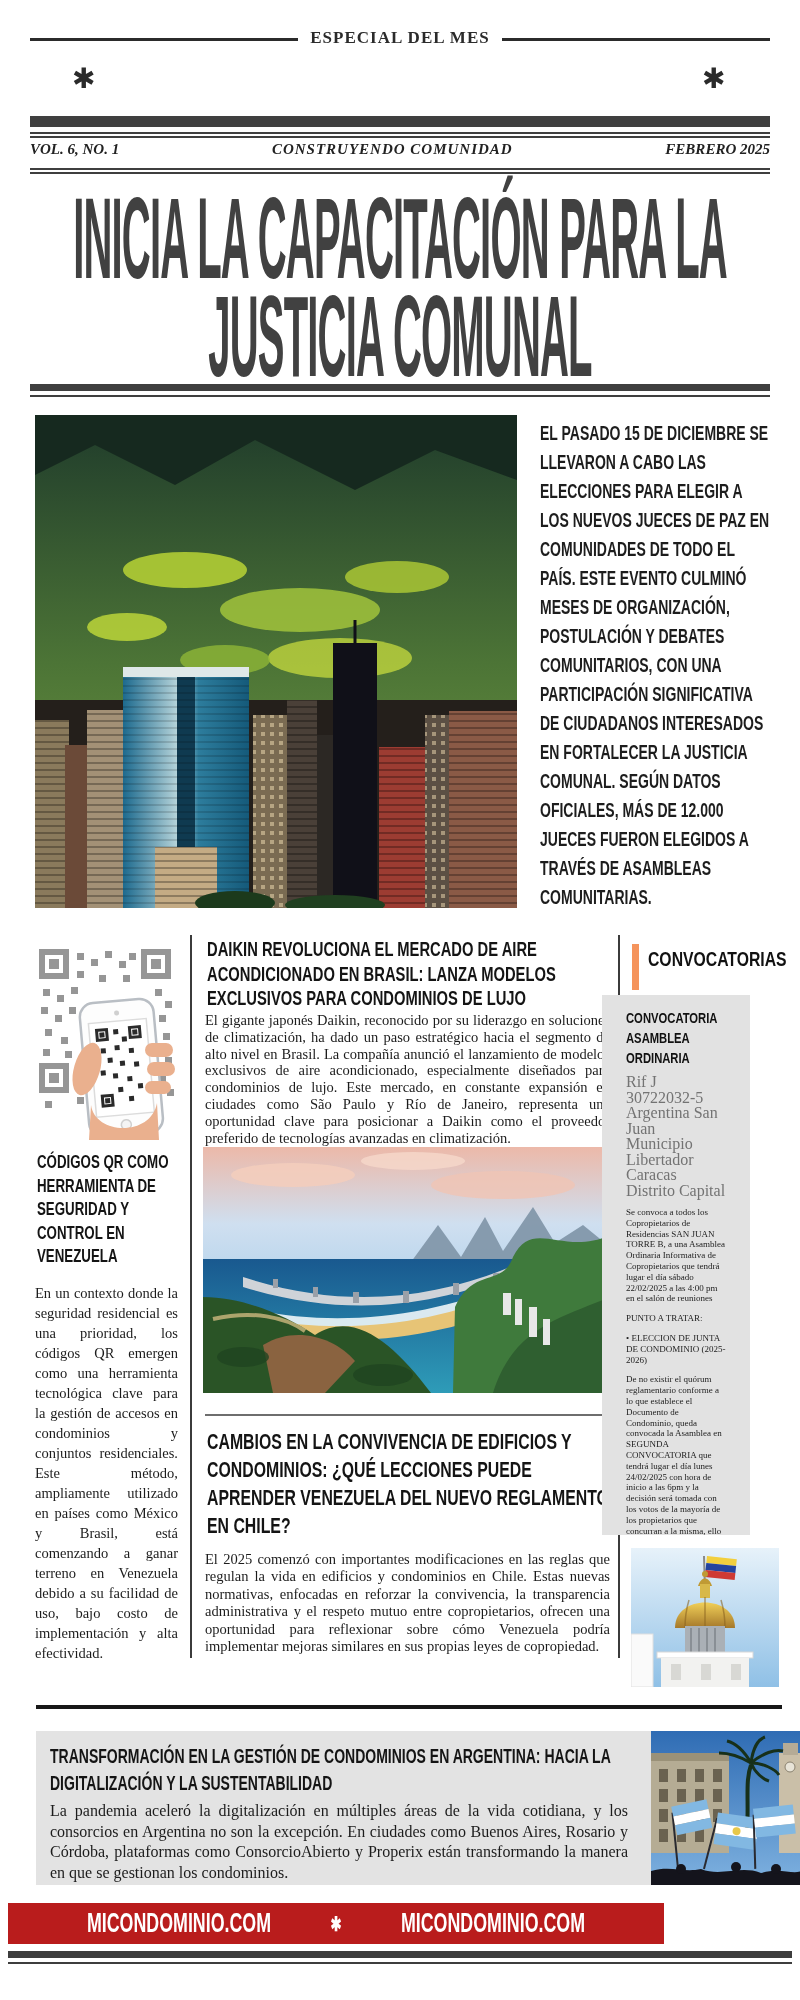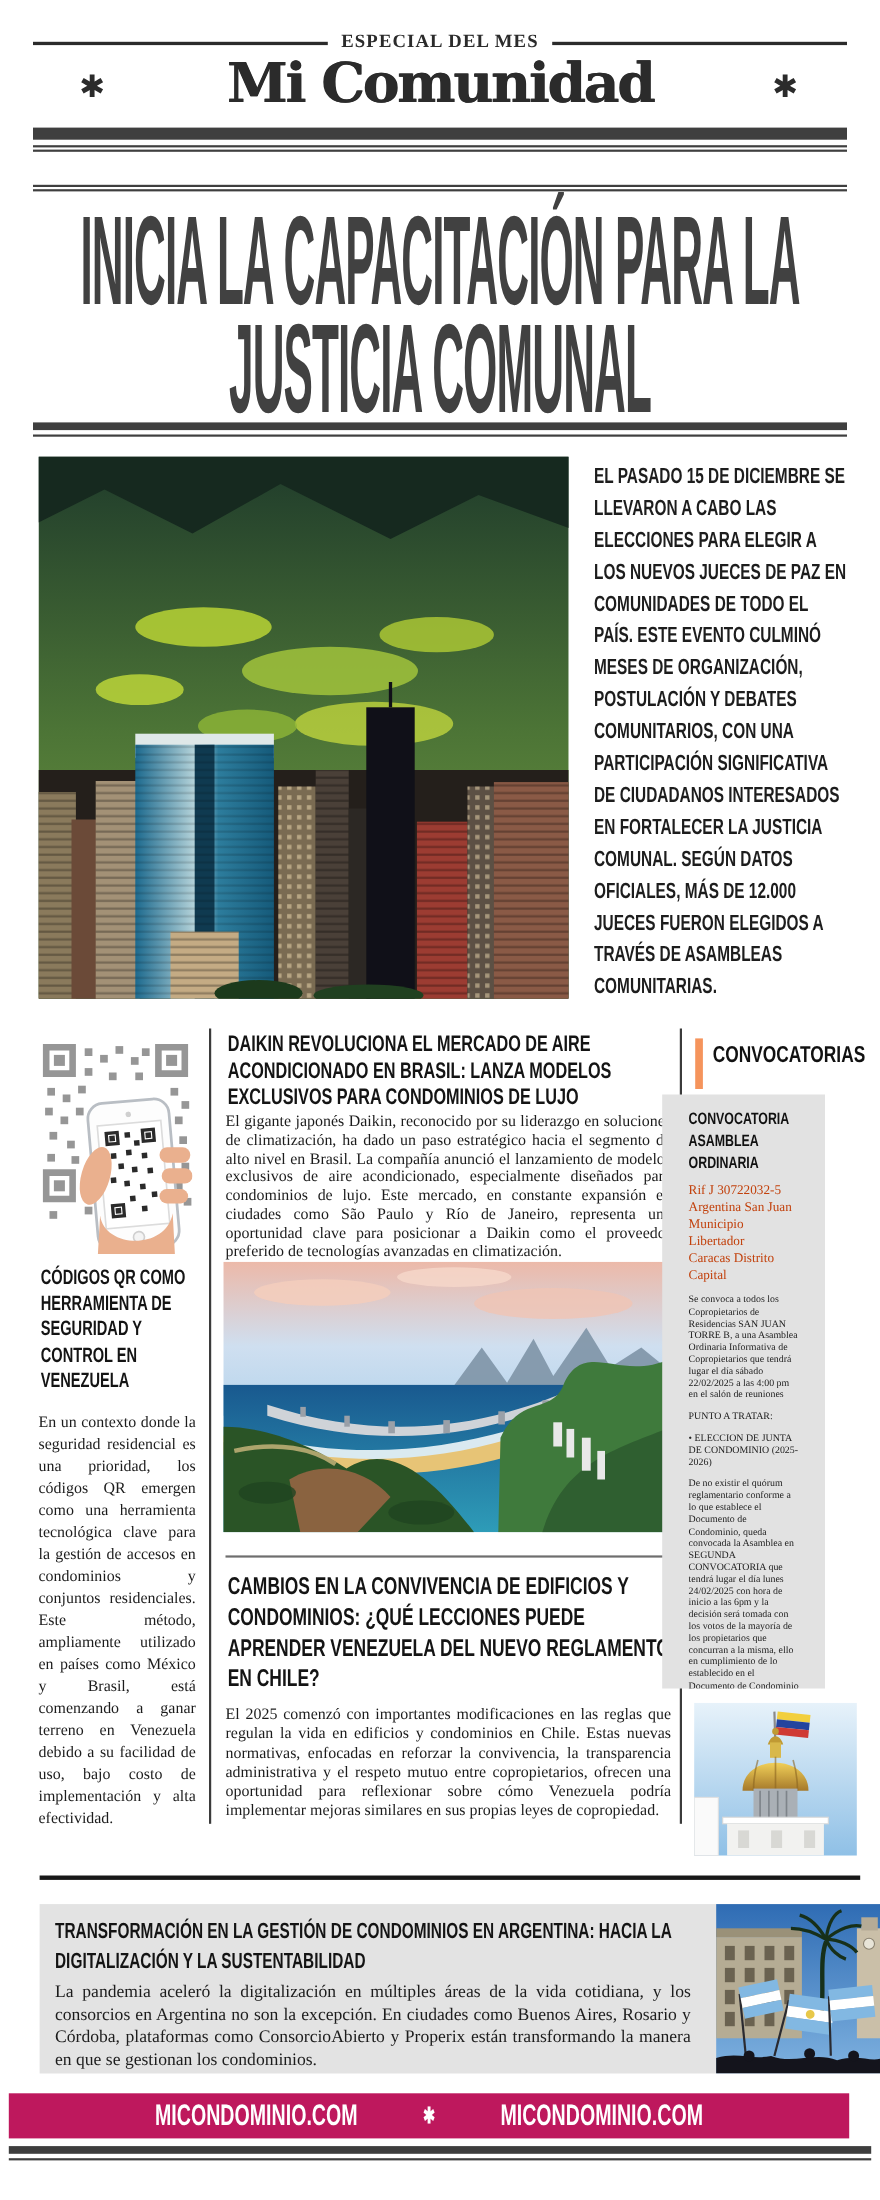--- a/index.html
+++ b/index.html
@@ -15,40 +15,44 @@
   .star{font-size:28px;color:#2b2b2b;top:62px;}
   .volrow{top:141px;left:30px;width:740px;display:flex;justify-content:space-between;align-items:baseline;font-style:italic;font-weight:700;font-size:15px;color:#222;}
   .headline-line{left:-600px;width:2000px;text-align:center;font-size:100px;line-height:1;color:#414141;letter-spacing:-2px;white-space:nowrap;transform:scale(0.40,1.15);transform-origin:50% 0;}
   .lead{top:419px;left:540px;width:330px;transform:scaleX(0.70);transform-origin:0 0;font-size:20px;line-height:29px;color:#1d1d1d;font-family:"Liberation Sans",sans-serif;font-weight:700;}
   .vdiv{position:absolute;width:2px;background:#3b3b3b;top:935px;height:723px;}
   .art-title{color:#141414;transform-origin:0 0;}
   .body-just{text-align:justify;color:#1c1c1c;}
   .sidebar-box{left:602px;top:995px;width:148px;height:540px;background:#e2e2e2;padding:13px 24px;box-sizing:border-box;overflow:hidden;}
   .sb-small{font-size:9px;line-height:10.8px;color:#222;margin:0 0 9px 0;}
   .arg-box{left:36px;top:1731px;width:766px;height:154px;background:#e3e3e3;}
-  .footer-bar{left:8px;top:1903px;width:764px;height:41px;background:#be185d;}
+  .footer-bar{left:8px;top:1903px;width:656px;height:41px;background:#b91c1c;}
   .footer-row{position:absolute;inset:0;display:flex;align-items:center;justify-content:center;gap:90px;color:#fff;font-size:27px;white-space:nowrap;transform:scaleX(0.66);transform-origin:50% 50%;}
   svg{display:block;}
 </style>
 </head>
 <body>
 
 <div class="page">
 
   <div class="abs kline" style="left:30px;width:268px;"></div>
   <div class="abs kline" style="left:502px;width:268px;"></div>
   <div class="abs kicker serif">ESPECIAL DEL MES</div>
-  <div class="abs masthead">Mi Comunidad</div>
   <div class="abs star" style="left:72px;">✱</div>
   <div class="abs star" style="left:702px;">✱</div>
 
   <div class="bar" style="left:30px;top:116px;width:740px;height:11px;"></div>
   <div class="bar" style="left:30px;top:132px;width:740px;height:2px;"></div>
   <div class="bar" style="left:30px;top:136px;width:740px;height:2px;"></div>
 
+  <div class="abs volrow serif">
+    <span>VOL. 6, NO. 1</span>
+    <span style="letter-spacing:1px;">CONSTRUYENDO COMUNIDAD</span>
+    <span>FEBRERO 2025</span>
+  </div>
   <div class="bar" style="left:30px;top:168px;width:740px;height:2px;"></div>
   <div class="bar" style="left:30px;top:172px;width:740px;height:2px;"></div>
 
   <div class="abs headline-line cond" style="top:180px;">INICIA LA CAPACITACIÓN PARA LA</div>
   <div class="abs headline-line cond" style="top:278px;">JUSTICIA COMUNAL</div>
   <div class="bar" style="left:30px;top:384px;width:740px;height:7px;"></div>
   <div class="bar" style="left:30px;top:395px;width:740px;height:2px;"></div>
 
   <div class="abs" style="left:35px;top:415px;width:482px;height:493px;">
     <svg width="482" height="493" viewBox="0 0 482 493">
@@ -243,21 +247,21 @@
 
   <div class="abs" style="left:205px;top:1414px;width:405px;height:2px;background:#6e6e6e;"></div>
   <div class="abs cond art-title" style="left:207px;top:1428px;width:560px;transform:scaleX(0.72);font-size:22px;line-height:28px;">CAMBIOS EN LA CONVIVENCIA DE EDIFICIOS Y CONDOMINIOS: ¿QUÉ LECCIONES PUEDE APRENDER VENEZUELA DEL NUEVO REGLAMENTO EN CHILE?</div>
   <div class="abs serif body-just" style="left:205px;top:1551px;width:405px;font-size:14.5px;line-height:17.4px;">El 2025 comenzó con importantes modificaciones en las reglas que regulan la vida en edificios y condominios en Chile. Estas nuevas normativas, enfocadas en reforzar la convivencia, la transparencia administrativa y el respeto mutuo entre copropietarios, ofrecen una oportunidad para reflexionar sobre cómo Venezuela podría implementar mejoras similares en sus propias leyes de copropiedad.</div>
 
   <div class="abs" style="left:632px;top:944px;width:7px;height:46px;background:#F5945C;"></div>
   <div class="abs cond" style="left:648px;top:947px;width:300px;transform:scaleX(0.75);transform-origin:0 0;font-size:21px;color:#111;white-space:nowrap;">CONVOCATORIAS</div>
 
   <div class="abs sidebar-box">
     <div class="cond" style="width:165px;transform:scaleX(0.75);transform-origin:0 0;font-size:15px;line-height:20px;color:#111;margin-bottom:6px;">CONVOCATORIA ASAMBLEA ORDINARIA</div>
-    <div class="serif" style="font-size:12px;line-height:15.5px;color:#c2410c;margin-bottom:9px;">
+    <div class="serif" style="font-size:16px;line-height:15.5px;color:#737373;margin-bottom:9px;">
       <div>Rif J 30722032-5</div>
       <div>Argentina San Juan</div>
       <div>Municipio Libertador</div>
       <div>Caracas Distrito Capital</div>
     </div>
     <p class="serif sb-small">Se convoca a todos los Copropietarios de Residencias SAN JUAN TORRE B, a una Asamblea Ordinaria Informativa de Copropietarios que tendrá lugar el día sábado 22/02/2025 a las 4:00 pm en el salón de reuniones</p>
     <p class="serif sb-small">PUNTO A TRATAR:</p>
     <p class="serif sb-small">• ELECCION DE JUNTA DE CONDOMINIO (2025-2026)</p>
     <p class="serif sb-small">De no existir el quórum reglamentario conforme a lo que establece el Documento de Condominio, queda convocada la Asamblea en SEGUNDA CONVOCATORIA que tendrá lugar el día lunes 24/02/2025 con hora de inicio a las 6pm y la decisión será tomada con los votos de la mayoría de los propietarios que concurran a la misma, ello en cumplimiento de lo establecido en el Documento de Condominio de Residencias San Juan.</p>
 

